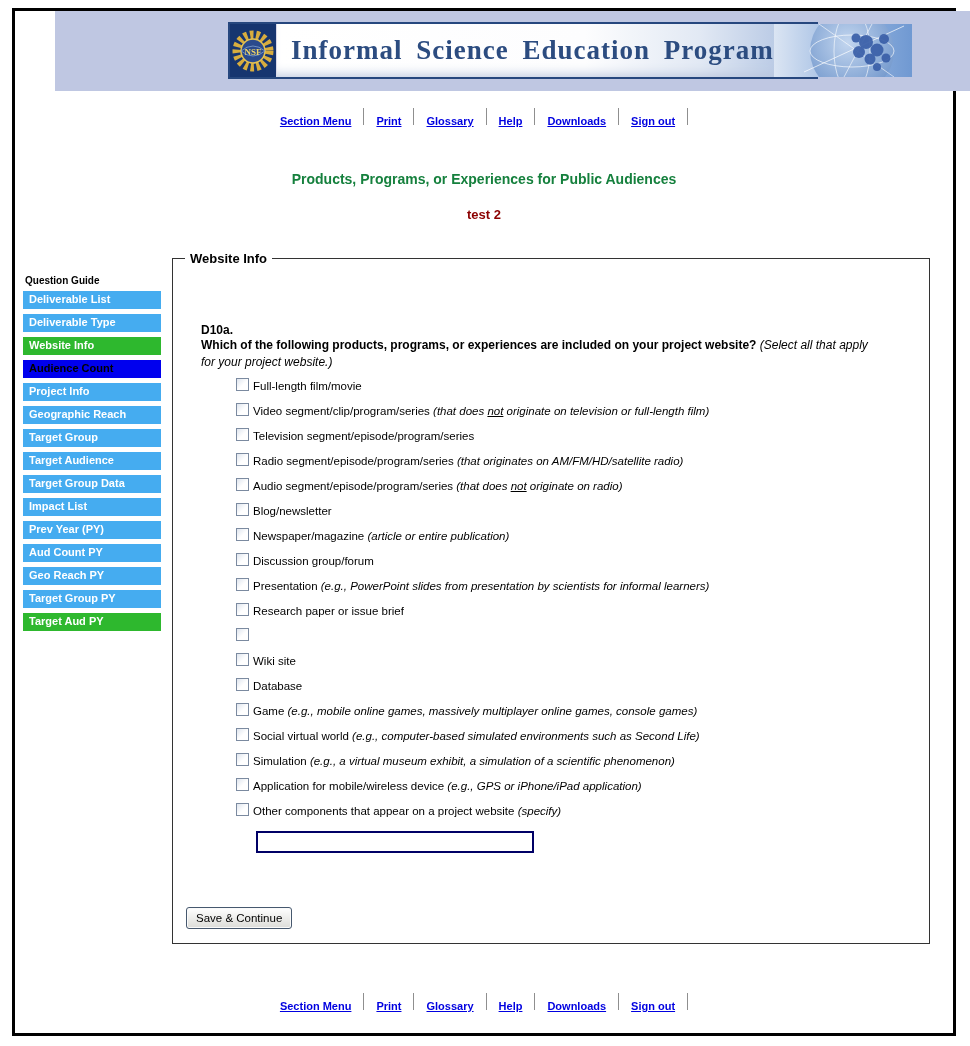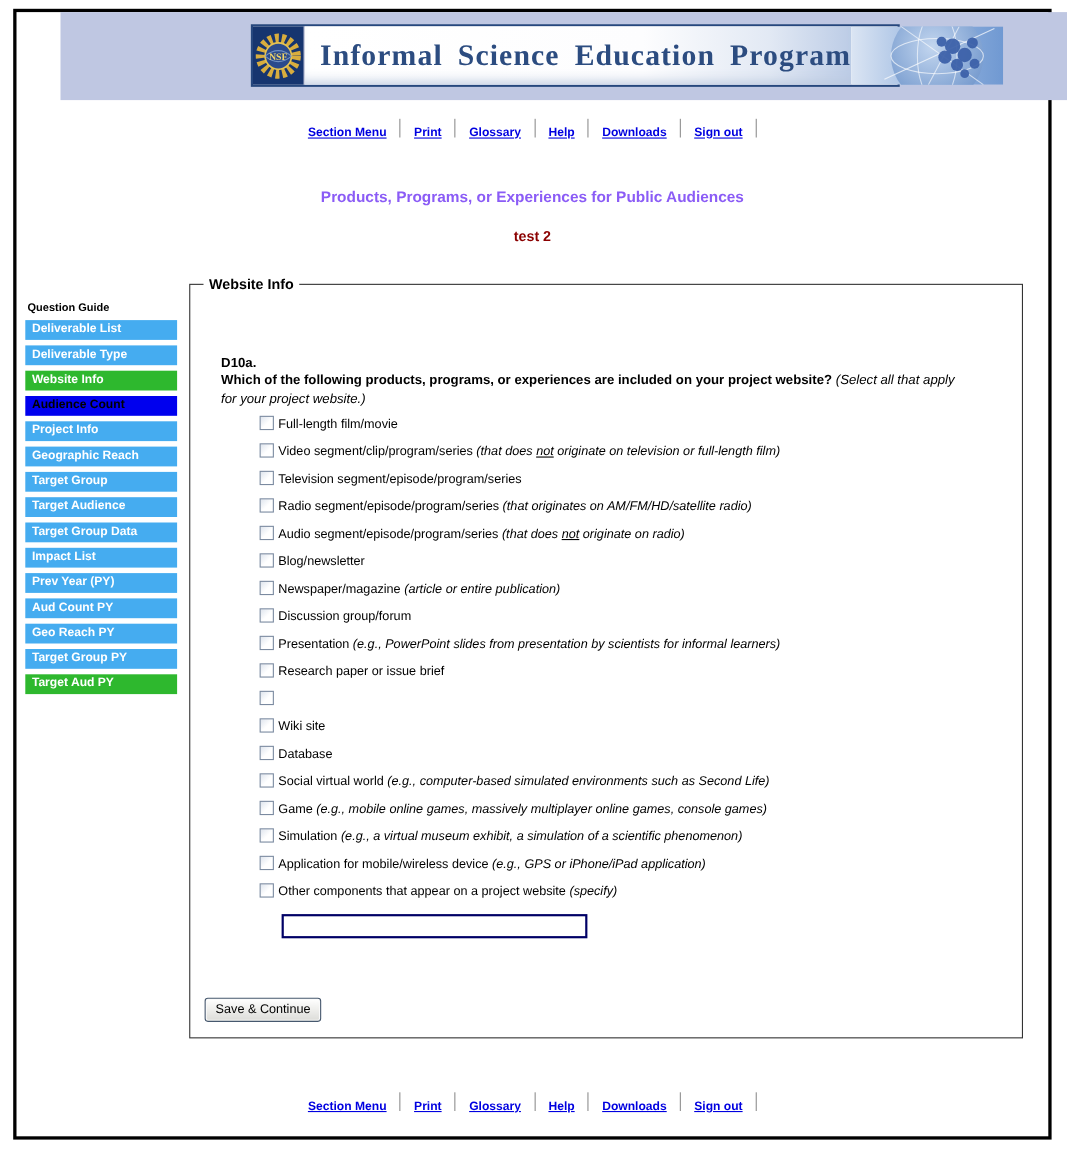--- a/index.html
+++ b/index.html
@@ -21,21 +21,21 @@
 
   
   .navrow { position:absolute; width:100%; text-align:center; }
   .nav-top { top:98px; }
   .nav-bottom { top:983px; }
   .navrow .navlink { color:#0000e0; font-size:11px; font-weight:bold; text-decoration:underline; cursor:pointer; display:inline-block; vertical-align:bottom; }
   .navrow .sep { display:inline-block; width:1px; height:17px; background:#8f8f8f; margin:0 12px -1px 12px; vertical-align:bottom; transform:translateY(-3px); }
   .navrow .sep.last { margin-right:0; }
 
   
-  .page-title { position:absolute; top:160px; width:100%; text-align:center; font-size:14px; font-weight:bold; color:#8b5cf6; }
+  .page-title { position:absolute; top:160px; width:100%; text-align:center; font-size:14px; font-weight:bold; color:#15803d; }
   .page-subtitle { position:absolute; top:196px; width:100%; text-align:center; font-size:13px; font-weight:bold; color:#8b0000; }
 
   
   .sidebar { position:absolute; left:8px; top:264px; width:144px; }
   .sidebar-heading { font-size:10px; font-weight:bold; color:#000; margin-bottom:5px; padding-left:2px; }
   .qg-item { width:138px; height:18px; margin-bottom:5px; padding:2px 0 0 6px; font-size:11px; font-weight:bold; cursor:pointer; white-space:nowrap; overflow:hidden; }
   .qg-item.c-blue { background:#45acf0; color:#ffffff; }
   .qg-item.c-green { background:#2eb82e; color:#ffffff; }
   .qg-item.c-darkblue { background:#0000ee; color:#000000; }
 
@@ -198,25 +198,25 @@
           <div class="cb-row">
             <span class="checkbox"></span>
             <span class="cb-label">Wiki site</span>
           </div>
           <div class="cb-row">
             <span class="checkbox"></span>
             <span class="cb-label">Database</span>
           </div>
           <div class="cb-row">
             <span class="checkbox"></span>
+            <span class="cb-label">Game <span class="cb-note"><span>(e.g., mobile online games, massively multiplayer online games, console games)</span></span></span>
+          </div>
+          <div class="cb-row">
+            <span class="checkbox"></span>
             <span class="cb-label">Social virtual world <span class="cb-note"><span>(e.g., computer-based simulated environments such as Second Life)</span></span></span>
-          </div>
-          <div class="cb-row">
-            <span class="checkbox"></span>
-            <span class="cb-label">Game <span class="cb-note"><span>(e.g., mobile online games, massively multiplayer online games, console games)</span></span></span>
           </div>
           <div class="cb-row">
             <span class="checkbox"></span>
             <span class="cb-label">Simulation <span class="cb-note"><span>(e.g., a virtual museum exhibit, a simulation of a scientific phenomenon)</span></span></span>
           </div>
           <div class="cb-row">
             <span class="checkbox"></span>
             <span class="cb-label">Application for mobile/wireless device <span class="cb-note"><span>(e.g., GPS or iPhone/iPad application)</span></span></span>
           </div>
           <div class="cb-row">

